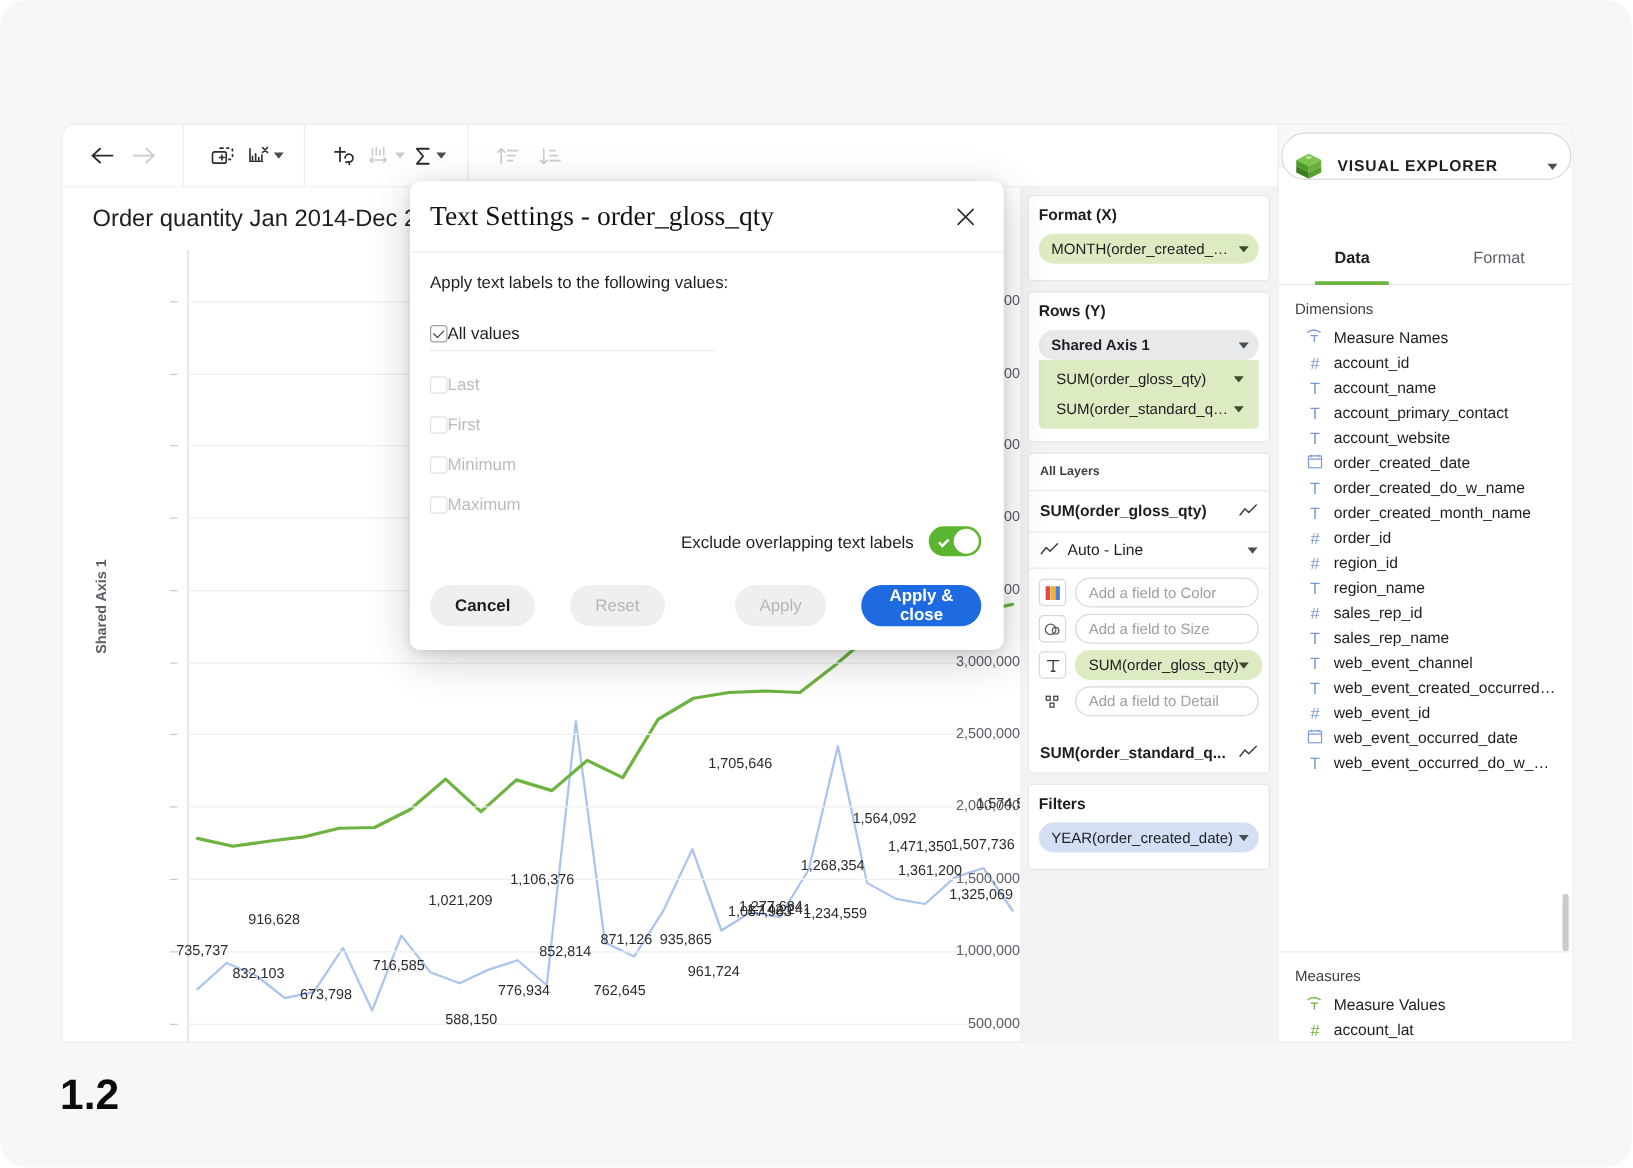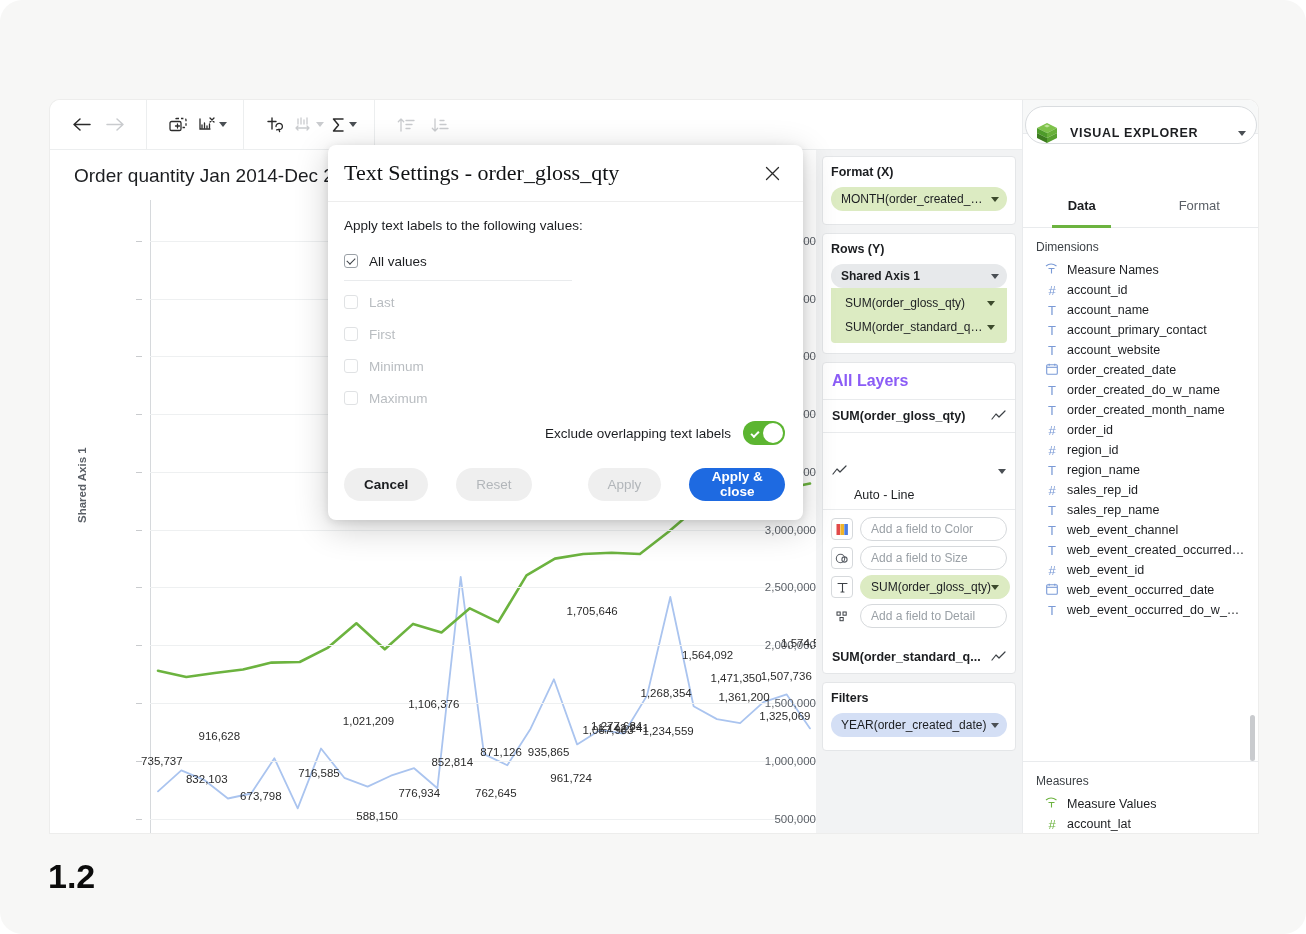--- a/index.html
+++ b/index.html
@@ -112,31 +112,31 @@
   .pill.green { background:#dcebc2; }
   .pill.grey  { background:#e7e9eb; font-weight:700; }
   .pill.blue  { background:#d4dff5; }
   .pill .dn { width:0;height:0;border-left:4px solid transparent;border-right:4px solid transparent;
               border-top:5px solid #3c4a2c; margin-left:4px; }
   .pill.grey .dn, .pill.blue .dn { border-top-color:#4a4f54; }
   .nested { background:#dcebc2; border-radius:0 0 4px 4px; padding:3px 4px 4px 4px; margin-top:-3px; }
   .nested .pill { background:transparent; margin-bottom:0; }
 
   .layer-card { background:#fff; border:1px solid #e4e6e8; border-radius:4px; margin-bottom:8px; }
-  .layer-head { font-size:16px; font-weight:700; color:#8b5cf6; padding:9px 9px; border-bottom:1px solid #e9ebed; }
+  .layer-head { font-size:10px; font-weight:700; color:#404040; padding:9px 9px; border-bottom:1px solid #e9ebed; }
   .layer-row {
     display:flex; align-items:center; gap:6px; padding:9px 9px;
     font-size:12.5px; font-weight:700; color:#1c1e21; border-bottom:1px solid #e9ebed;
   }
   .layer-row .sp { flex:1; }
   .mark-row {
     display:flex; align-items:center; gap:7px; padding:7px 9px;
     font-size:12.5px; color:#1c1e21; border-bottom:1px solid #e9ebed;
   }
-  .mark-row .sp { flex:1;margin-top:48px; }
+  .mark-row .sp { flex:1; }
   .enc-list { padding:7px 8px 8px 8px; }
   .enc-row { display:flex; align-items:center; gap:7px; margin-bottom:5px; }
   .enc-icon { width:22px; height:22px; border:1px solid #d6d9dc; border-radius:4px;
               display:flex; align-items:center; justify-content:center; flex:0 0 22px; background:#fff;}
   .enc-icon.plain { border:none; }
   .enc-box {
     flex:1; height:24px; border:1px solid #d6d9dc; border-radius:12px;
     display:flex; align-items:center; padding:0 10px; font-size:12px; color:#9aa0a6;
     background:#fff;
   }
@@ -172,21 +172,21 @@
     width:475px; height:375px;
     background:#fff; border-radius:8px;
     box-shadow: 0 8px 34px rgba(0,0,0,0.20), 0 2px 8px rgba(0,0,0,0.10);
     z-index: 20;
   }
   #modal-head { height:57px; border-bottom:1px solid #ededed; display:flex; align-items:center; padding:0 18px 0 16px; }
   #modal-title { flex:1; font-family:"Liberation Serif", serif; font-size:22px; color:#101214; }
   #close-btn { width:26px;height:26px; display:flex;align-items:center;justify-content:center; cursor:pointer; color:#2b2b2b; font-size:19px; }
   #modal-body { padding: 16px 18px 0 16px; }
   #apply-label { font-size:13.5px; color:#1c1e21; margin-bottom:15px; }
-  .cbrow { display:flex; align-items:center; gap:11px; height:26px; margin-bottom:6px; }
+  .cbrow { display:flex; align-items:flex-end; height:26px; margin-bottom:6px; }
   .cbox { width:14px;height:14px; border:1px solid #c9cbce; border-radius:3px; background:#fff;
           display:flex;align-items:center;justify-content:center; flex:0 0 14px;}
   .cbox.checked { border-color:#9aa0a6; }
   .cbox .tick { width:8px;height:5px; border-left:1.6px solid #3c4146; border-bottom:1.6px solid #3c4146;
                 transform: rotate(-45deg) translate(1px,-1px); }
   .cblabel { font-size:13.5px; color:#1c1e21; }
   .cbrow.disabled .cblabel { color:#b9bdc1; }
   .cbrow.disabled .cbox { border-color:#e0e2e4; }
   #divider { height:1px; background:#e9ebed; margin: 6px 0 8px 0; width:228px; }
   #toggle-row { position:absolute; right:18px; top:276px; display:flex; align-items:center; gap:12px; }

